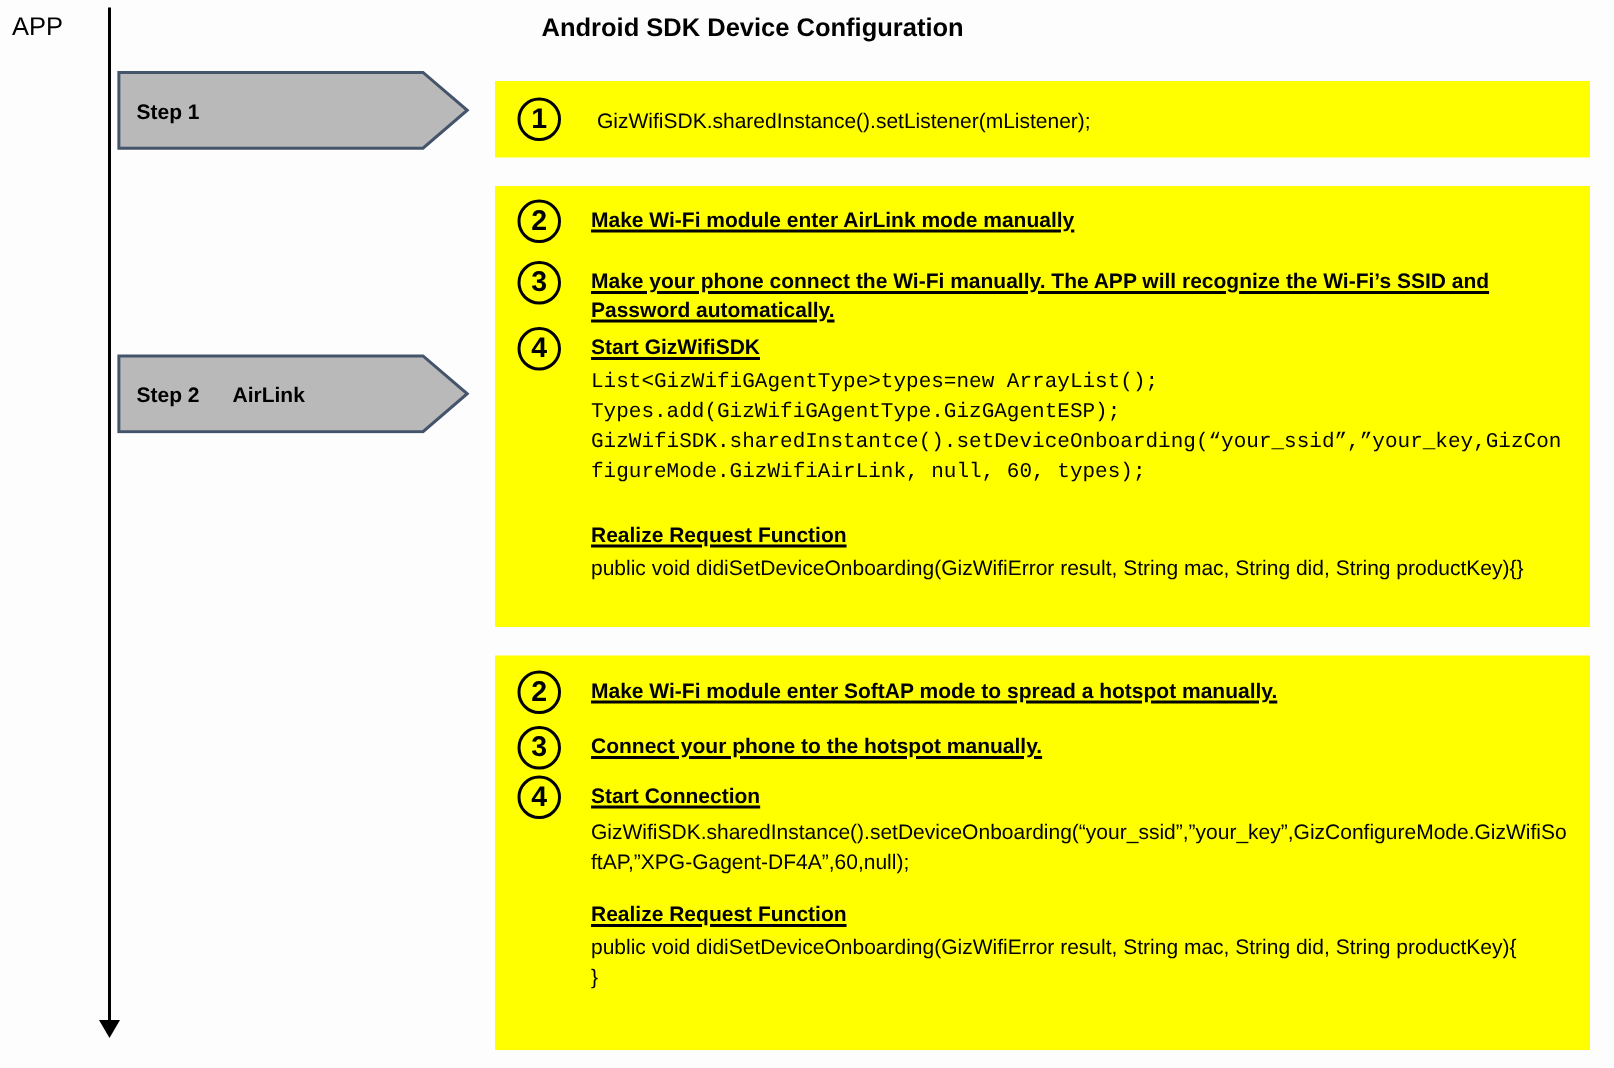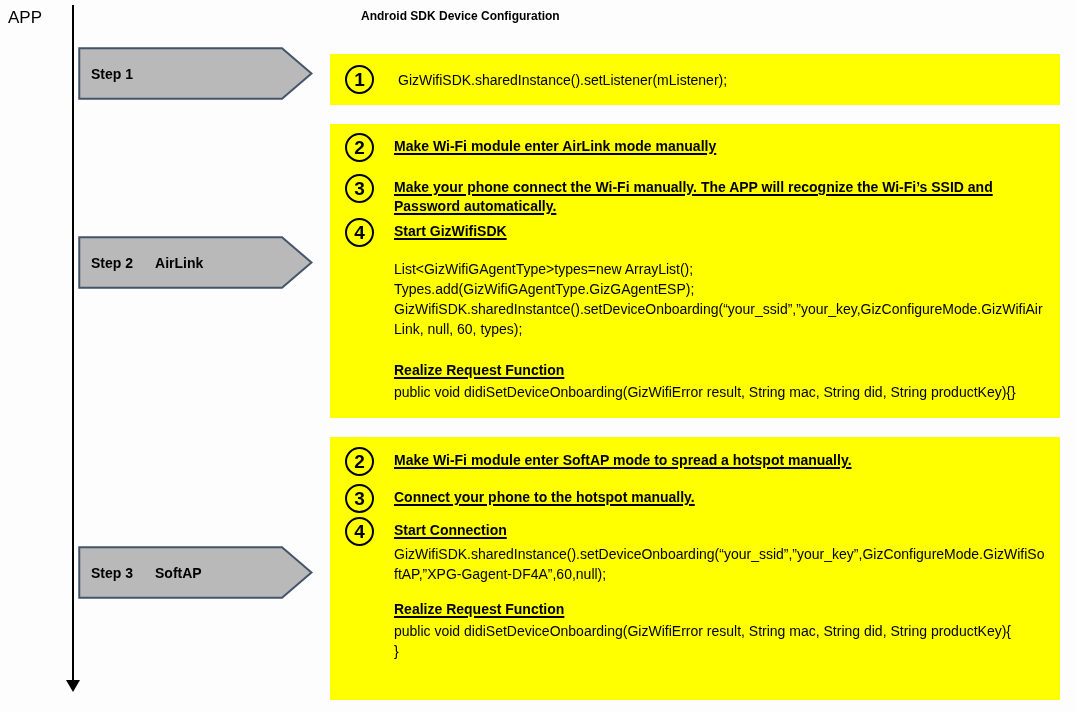--- a/index.html
+++ b/index.html
@@ -37,21 +37,21 @@
     width: 0;
     height: 0;
     border-left: 7px solid transparent;
     border-right: 7px solid transparent;
     border-top: 12px solid #000;
   }
   .title {
     position: absolute;
     left: 361px;
     top: 9px;
-    font-size: 12px;
+    font-size: 17px;
     font-weight: bold;
   }
   .step-arrow {
     position: absolute;
     left: 78px;
     width: 235px;
     height: 53px;
     display: flex;
     align-items: center;
     padding-left: 13px;
@@ -113,21 +113,21 @@
   }
   .code {
     font-size: 14px;
     line-height: 20px;
     white-space: pre-wrap;
     overflow-wrap: anywhere;
     max-width: 656px;
   }
   #box2 .m2 { margin-top: 12px; }
   #box2 .m3 { margin-top: 2px; }
-  #box2 .code-main { margin-top: 18px; }
+  #box2 .code-main { margin-top: 4px; font-family: Liberation Mono, monospace; }
   #box2 .sub { margin-top: 22px; }
   #box2 .code-sub { margin-top: 2px; }
   #box3 .m2 { margin-top: 8px; }
   #box3 .m3 { margin-top: 4px; }
   #box3 .code-main { margin-top: 4px; }
   #box3 .sub { margin-top: 16px; }
   #box3 .code-sub { margin-top: 2px; }
 </style>
 </head>
 <body>
@@ -147,27 +147,20 @@
   </div>
 
   <div class="step-arrow" style="top:236px">
     <svg viewBox="0 0 235 53">
       <path d="M1.25 1.25 H 204 L 233.5 26.5 L 204 51.75 H 1.25 Z" fill="#b9b9b9" stroke="#44546a" stroke-width="2"></path>
     </svg>
     <div class="step-label">Step 2</div>
     <div class="step-name">AirLink</div>
   </div>
 
-  <div class="step-arrow" style="top:546px">
-    <svg viewBox="0 0 235 53">
-      <path d="M1.25 1.25 H 204 L 233.5 26.5 L 204 51.75 H 1.25 Z" fill="#b9b9b9" stroke="#44546a" stroke-width="2"></path>
-    </svg>
-    <div class="step-label">Step 3</div>
-    <div class="step-name">SoftAP</div>
-  </div>
 
   <div class="ybox" id="box1">
     <div class="circle">1</div>
     <div class="code">GizWifiSDK.sharedInstance().setListener(mListener);</div>
   </div>
 
   <div class="ybox" id="box2">
     <div class="item">
       <div class="circle">2</div>
       <div class="item-body">

